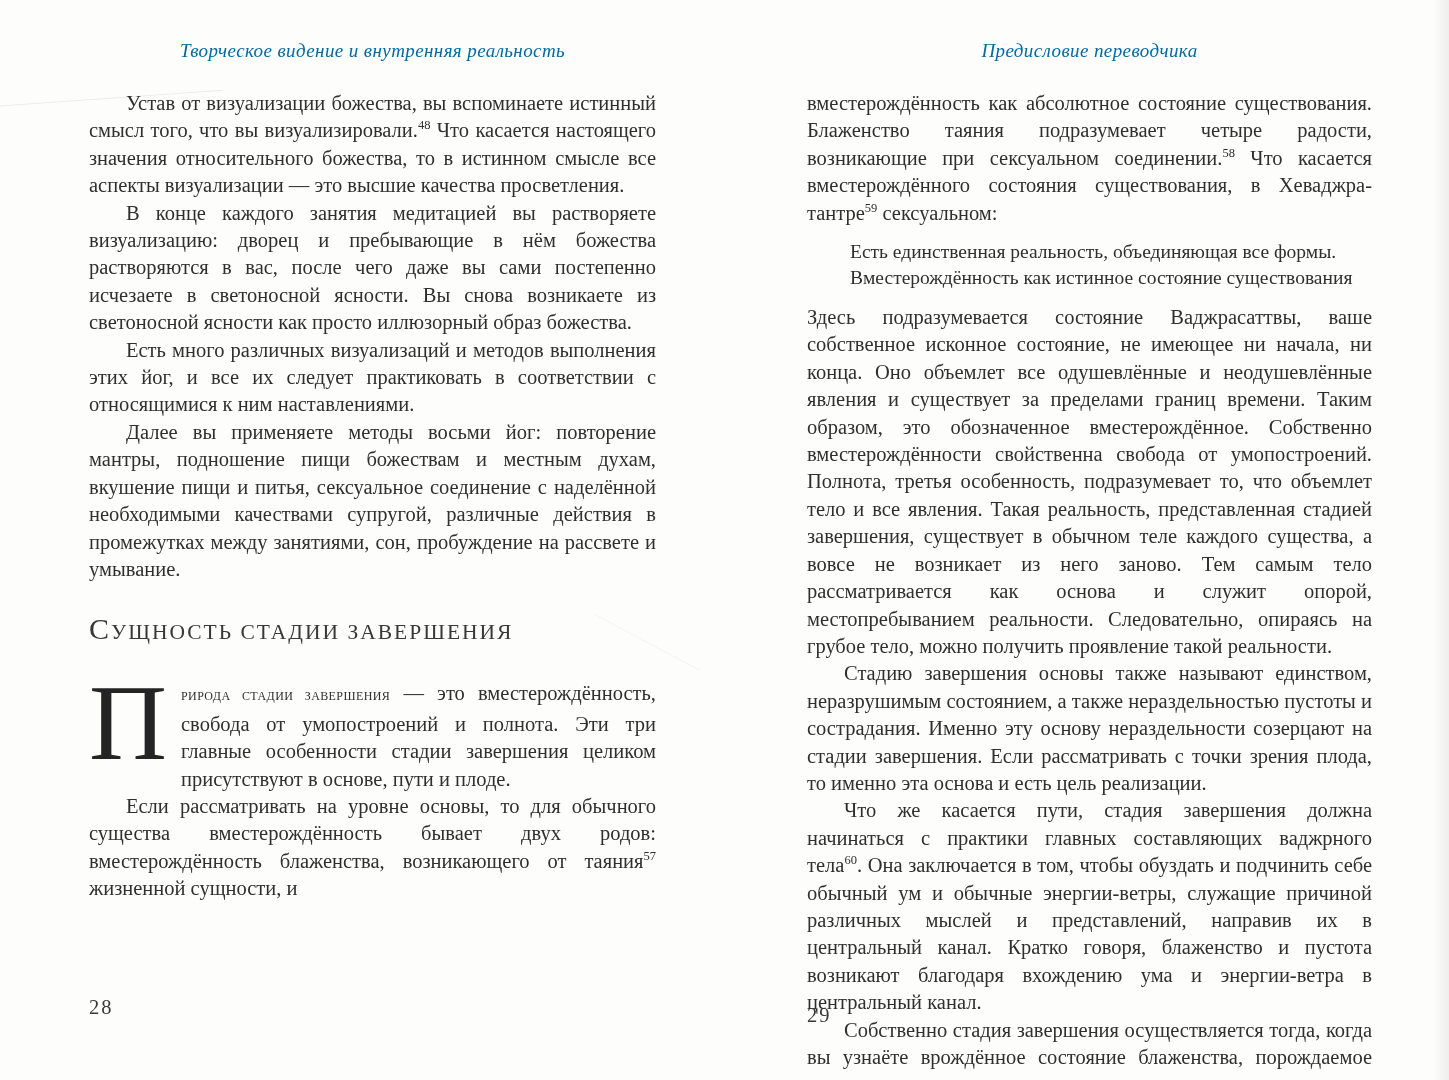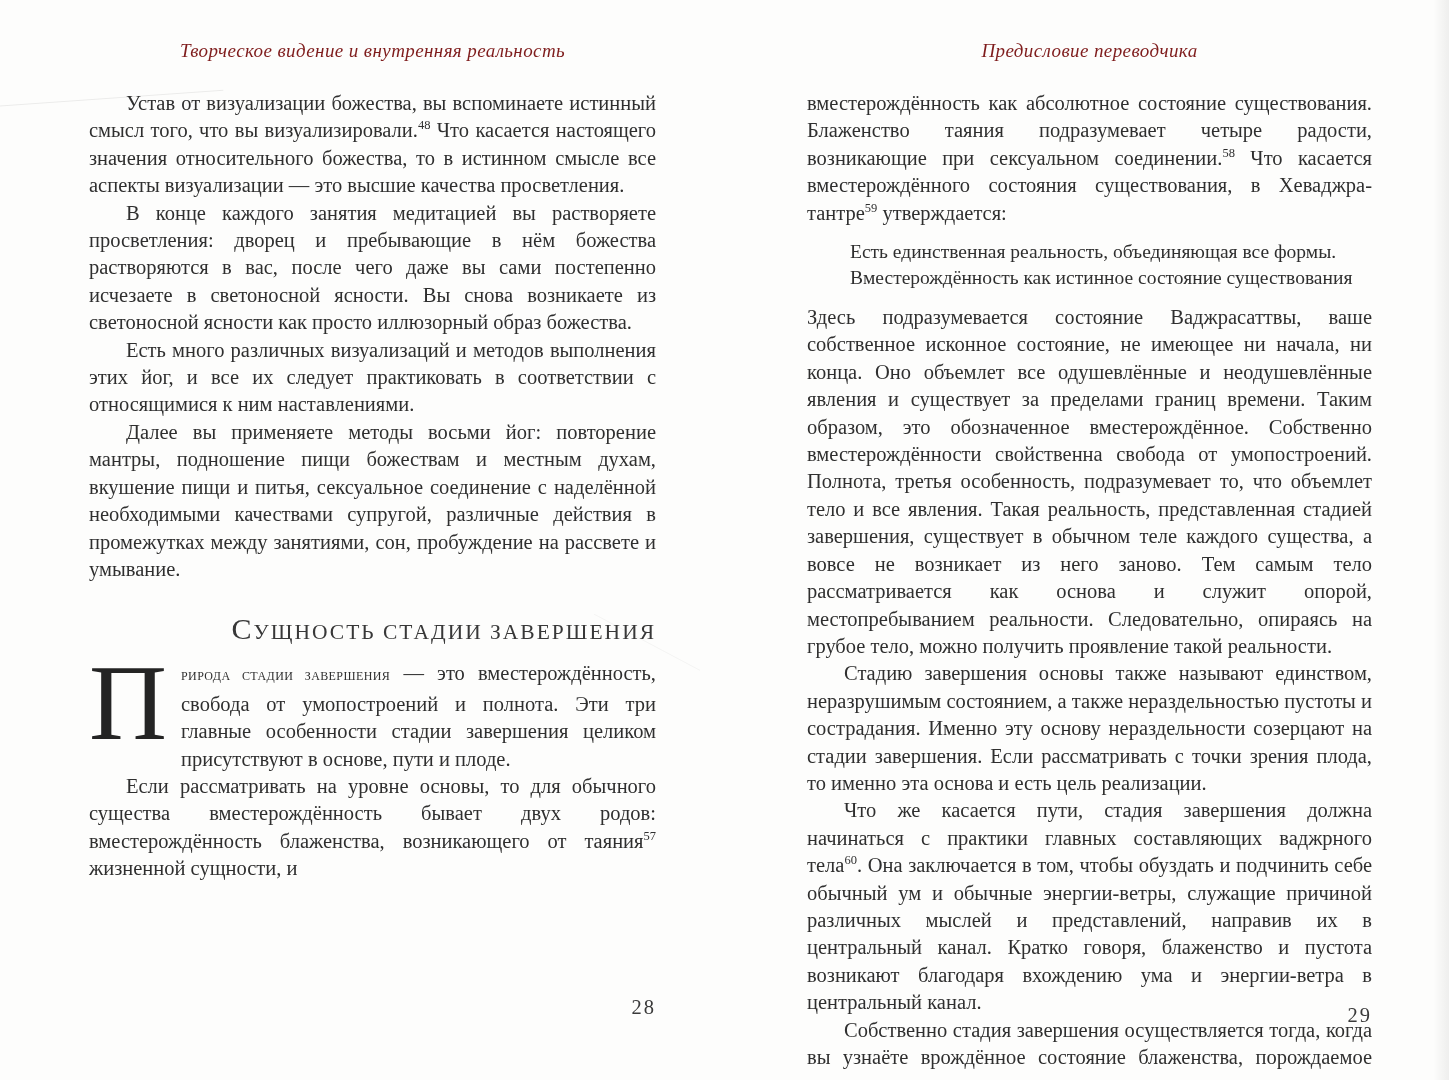--- a/index.html
+++ b/index.html
@@ -24,78 +24,78 @@
   }
   .edge-shadow {
     position:absolute; right:0; top:0; width:16px; height:100%;
     background:linear-gradient(to right, rgba(0,0,0,0), rgba(0,0,0,0.06));
     pointer-events:none;
   }
   .page { position:absolute; top:40px; height:1012px; }
   .page-left  { left:89px;  width:567px; }
   .page-right { left:807px; width:565px; }
   .running-head {
-    text-align:center; font-style:italic; font-size:19px; color:#7f1d1d;
+    text-align:center; font-style:italic; font-size:19px; color:#0369a1;
     height:26px; margin-bottom:24px; letter-spacing:0.4px;
   }
   .body p {
     margin:0; font-size:20.5px; line-height:27.4px;
     text-align:justify; text-indent:37px; hyphens:auto; color:#2f2f2f;
   }
   .body p.noindent { text-indent:0; }
   sup.fn {
     font-size:12.5px; line-height:0; vertical-align:baseline;
     position:relative; top:-8px;
   }
   .section-heading {
-    margin:30px 0 12px; text-align:right; font-weight:normal; color:#383838;
+    margin:30px 0 32px; text-align:left; font-weight:normal; color:#383838;
     line-height:32px;
   }
   .hd-initial { font-size:30px; letter-spacing:2px; }
   .hd-rest    { font-size:21.5px; text-transform:uppercase; letter-spacing:2px; }
   .dropcap {
     float:left; font-size:108px; line-height:80px; height:84px;
     margin:3px 14px 0 0; color:#242424;
   }
   .smallcaps { text-transform:uppercase; font-size:12px; letter-spacing:0.4px; }
   .verse-quote { margin:12px 0 14px 43px; }
   .quote-line { font-size:19.5px; line-height:25.5px; color:#2f2f2f; }
   .page-number {
-    position:absolute; left:0; width:100%; text-align:right;
+    position:absolute; left:0; width:100%; text-align:left;
     font-size:20.5px; letter-spacing:2px; color:#3a3a3a;
   }
   .page-left  .page-number { top:956px; }
   .page-right .page-number { top:964px; }
 </style>
 </head>
 <body>
 
 <div class="scan">
   <div class="crease-tl"></div>
   <div class="crease-mid"></div>
   <div class="edge-shadow"></div>
 
   <section class="page page-left">
     <div class="running-head">Творческое видение и внутренняя реальность</div>
     <div class="body">
       <p><span>Устав от визуализации божества, вы вспоминаете истинный смысл того, что вы визуализировали.</span><sup class="fn">48</sup><span> Что касается настоящего значения относительного божества, то в истинном смысле все аспекты визуализации — это высшие качества просветления.</span></p>
-      <p>В конце каждого занятия медитацией вы растворяете просветления: дворец и пребывающие в нём божества растворяются в вас, после чего даже вы сами постепенно исчезаете в светоносной ясности. Вы снова возникаете из светоносной ясности как просто иллюзорный образ божества.</p>
+      <p>В конце каждого занятия медитацией вы растворяете визуализацию: дворец и пребывающие в нём божества растворяются в вас, после чего даже вы сами постепенно исчезаете в светоносной ясности. Вы снова возникаете из светоносной ясности как просто иллюзорный образ божества.</p>
       <p>Есть много различных визуализаций и методов выполнения этих йог, и все их следует практиковать в соответствии с относящимися к ним наставлениями.</p>
       <p>Далее вы применяете методы восьми йог: повторение мантры, подношение пищи божествам и местным духам, вкушение пищи и питья, сексуальное соединение с наделённой необходимыми качествами супругой, различные действия в промежутках между занятиями, сон, пробуждение на рассвете и умывание.</p>
       <h2 class="section-heading"><span class="hd-initial">С</span><span class="hd-rest">ущность стадии завершения</span></h2>
       <p class="noindent"><span class="dropcap">П</span><span class="smallcaps">рирода стадии завершения</span><span> — это вместерождённость, свобода от умопостроений и полнота. Эти три главные особенности стадии завершения целиком присутствуют в основе, пути и плоде.</span></p>
       <p><span>Если рассматривать на уровне основы, то для обычного существа вместерождённость бывает двух родов: вместерождённость блаженства, возникающего от таяния</span><sup class="fn">57</sup><span> жизненной сущности, и</span></p>
     </div>
     <div class="page-number">28</div>
   </section>
 
   <section class="page page-right">
     <div class="running-head">Предисловие переводчика</div>
     <div class="body">
-      <p class="noindent"><span>вместерождённость как абсолютное состояние существования. Блаженство таяния подразумевает четыре радости, возникающие при сексуальном соединении.</span><sup class="fn">58</sup><span> Что касается вместерождённого состояния существования, в Хеваджра-тантре</span><sup class="fn">59</sup><span> утверждается:</span></p>
+      <p class="noindent"><span>вместерождённость как абсолютное состояние существования. Блаженство таяния подразумевает четыре радости, возникающие при сексуальном соединении.</span><sup class="fn">58</sup><span> Что касается вместерождённого состояния существования, в Хеваджра-тантре</span><sup class="fn">59</sup><span> сексуальном:</span></p>
       <div class="verse-quote">
         <div class="quote-line">Есть единственная реальность, объединяющая все формы.</div>
         <div class="quote-line">Вместерождённость как истинное состояние существования</div>
       </div>
       <p class="noindent">Здесь подразумевается состояние Ваджрасаттвы, ваше собственное исконное состояние, не имеющее ни начала, ни конца. Оно объемлет все одушевлённые и неодушевлённые явления и существует за пределами границ времени. Таким образом, это обозначенное вместерождённое. Собственно вместерождённости свойственна свобода от умопостроений. Полнота, третья особенность, подразумевает то, что объемлет тело и все явления. Такая реальность, представленная стадией завершения, существует в обычном теле каждого существа, а вовсе не возникает из него заново. Тем самым тело рассматривается как основа и служит опорой, местопребыванием реальности. Следовательно, опираясь на грубое тело, можно получить проявление такой реальности.</p>
       <p>Стадию завершения основы также называют единством, неразрушимым состоянием, а также нераздельностью пустоты и сострадания. Именно эту основу нераздельности созерцают на стадии завершения. Если рассматривать с точки зрения плода, то именно эта основа и есть цель реализации.</p>
       <p><span>Что же касается пути, стадия завершения должна начинаться с практики главных составляющих ваджрного тела</span><sup class="fn">60</sup><span>. Она заключается в том, чтобы обуздать и подчинить себе обычный ум и обычные энергии-ветры, служащие причиной различных мыслей и представлений, направив их в центральный канал. Кратко говоря, блаженство и пустота возникают благодаря вхождению ума и энергии-ветра в центральный канал.</span></p>
       <p>Собственно стадия завершения осуществляется тогда, когда вы узнаёте врождённое состояние блаженства, порождаемое таянием</p>
     </div>
     <div class="page-number">29</div>

